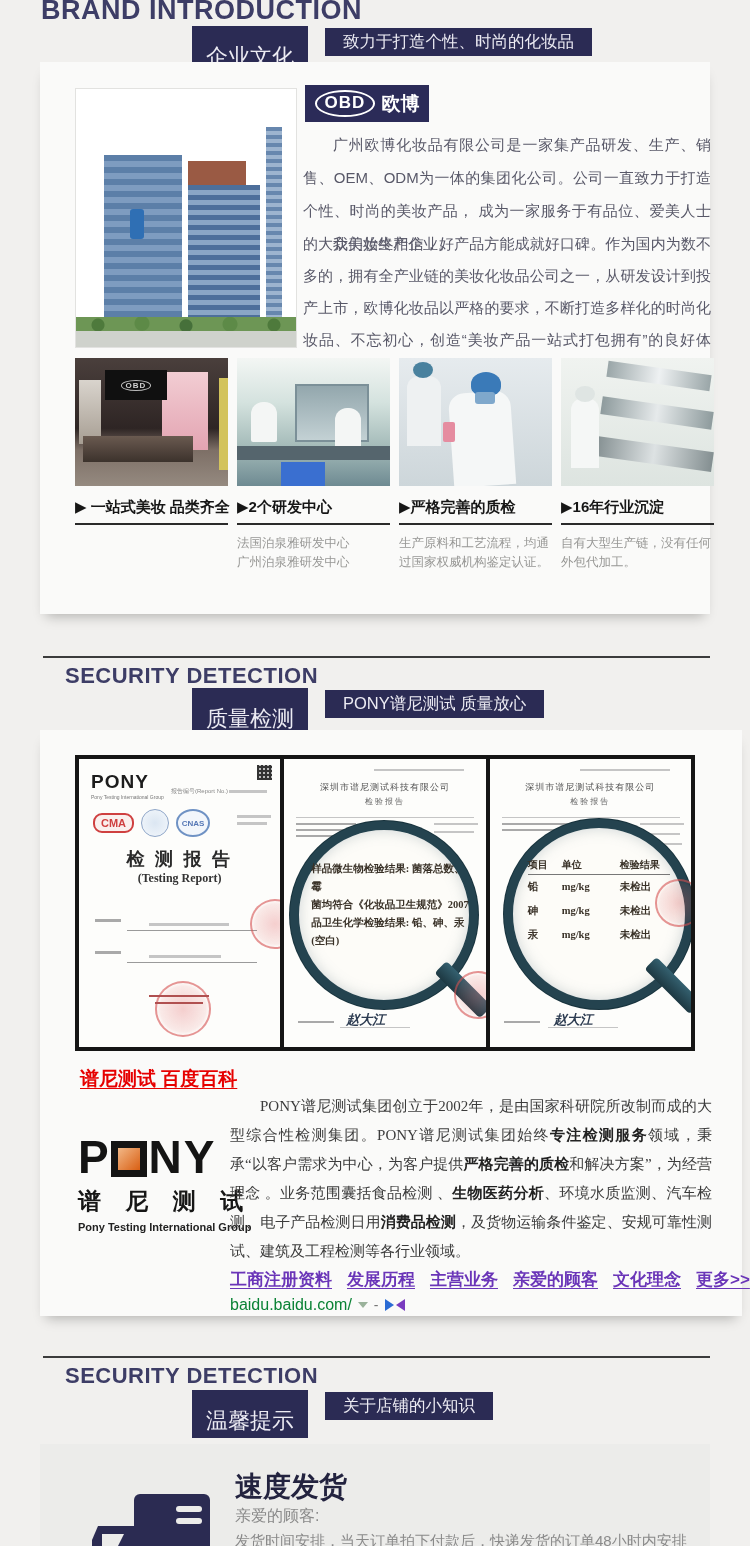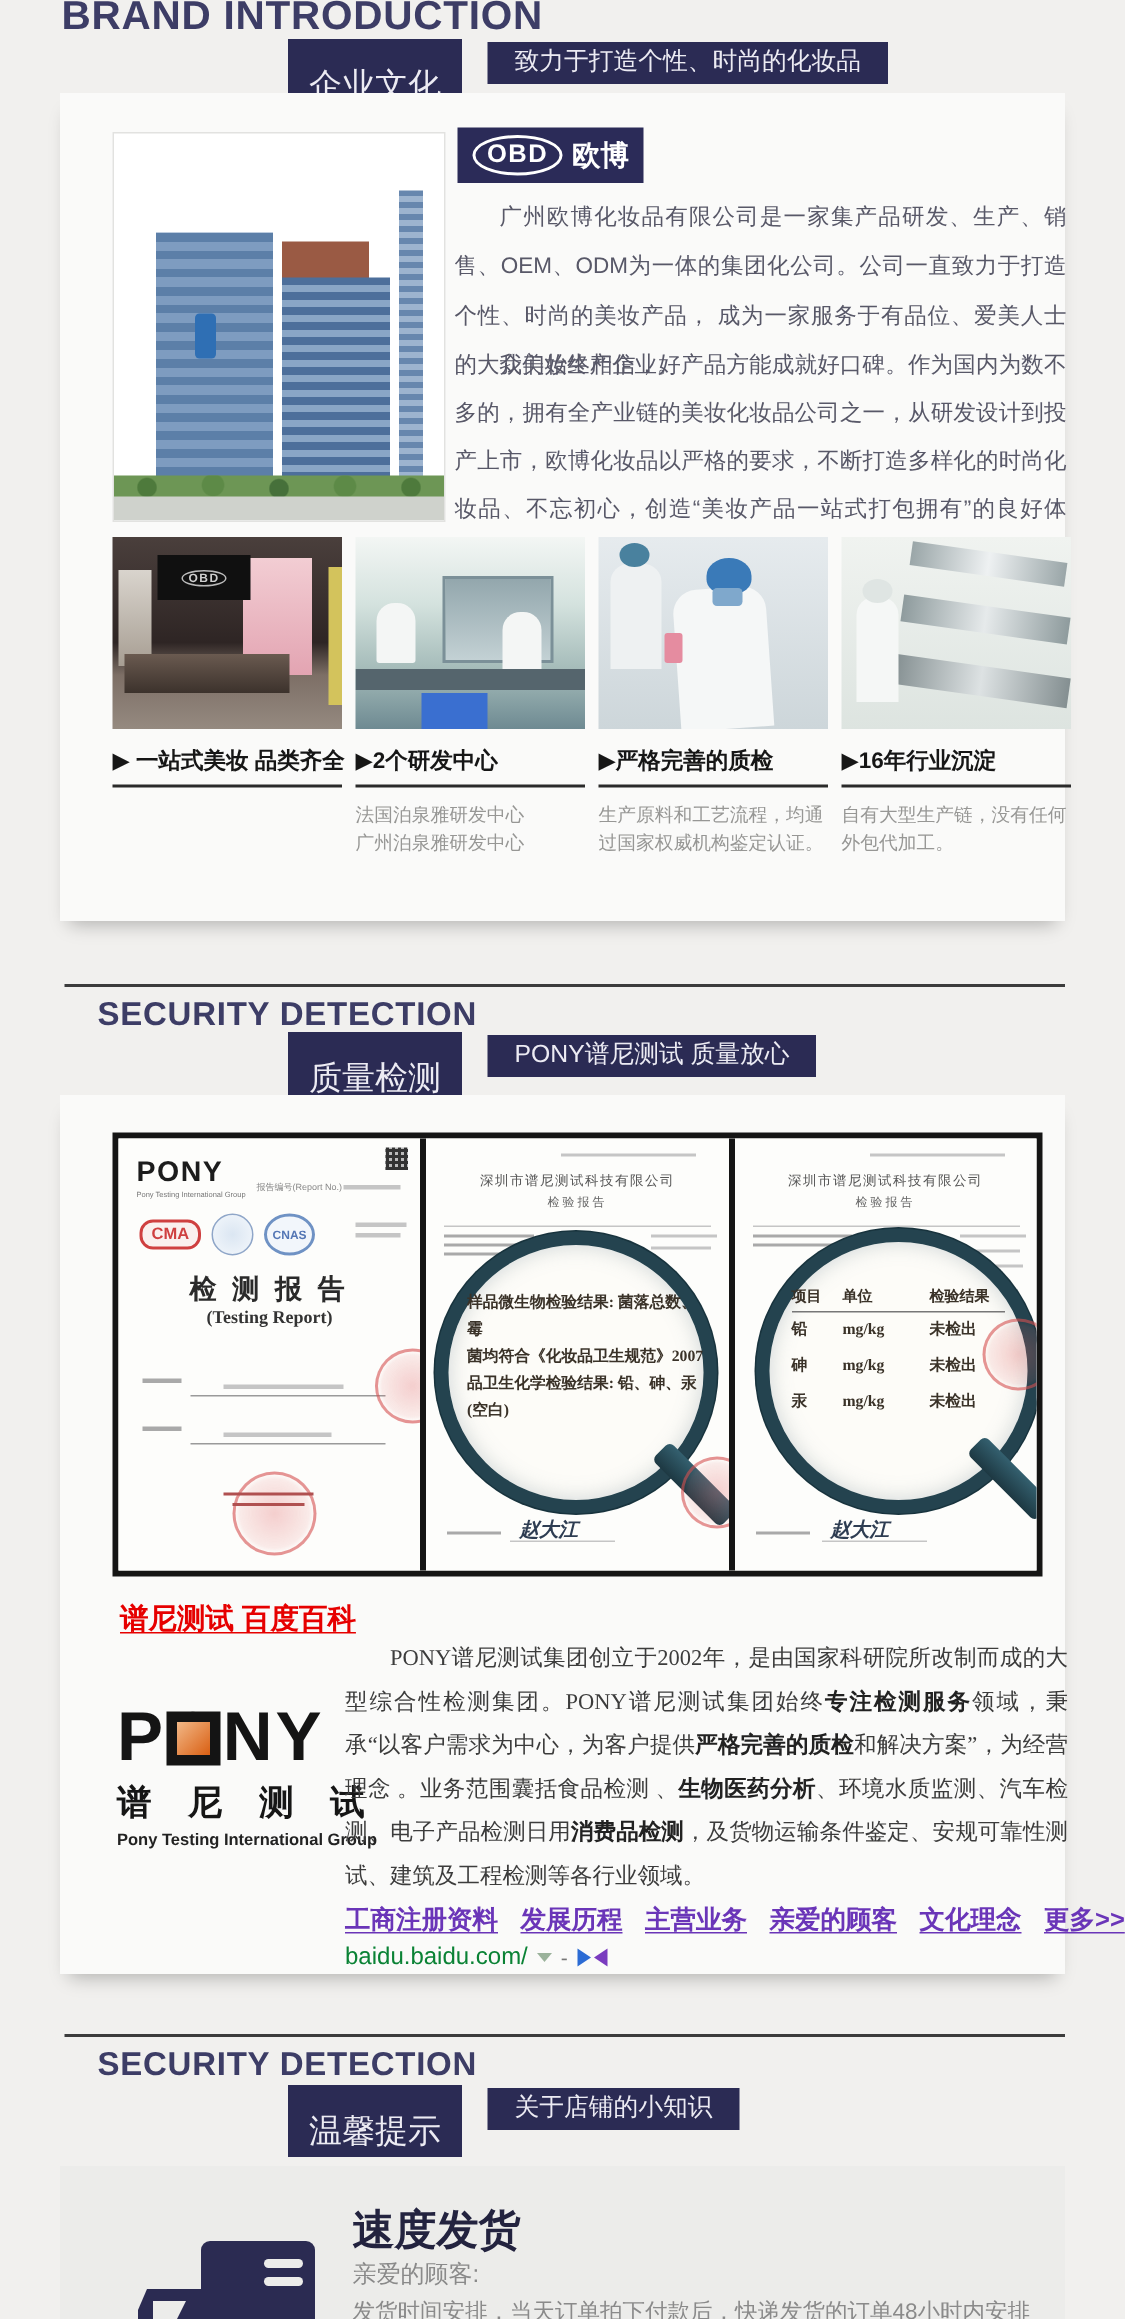--- a/index.html
+++ b/index.html
@@ -212,21 +212,21 @@
       <div class="cap-desc">自有大型生产链，没有任何外包代加工。</div>
     </div>
   </div>
 </div>
 
 <div class="abs divider" style="left:43px;top:656px;width:667px;"></div>
 <div class="abs sec-heading sec-heading-sm" style="left:65px;top:663px;">SECURITY DETECTION</div>
 <div class="abs navy-badge badge-big" style="left:192px;top:688px;">质量检测</div>
 <div class="abs navy-badge badge-banner" style="left:325px;top:690px;">PONY谱尼测试 质量放心</div>
 
-<div class="abs panel" style="left:40px;top:730px;width:670px;height:586px;">
+<div class="abs panel" style="left:40px;top:730px;width:670px;height:586px;padding-left:32px;">
 
   <div class="abs" id="certbox">
 
     <div class="cert">
       <div class="abs" style="left:12px;top:12px;">
         <div class="pony-sm">PONY</div>
         <div class="pony-sm-sub">Pony Testing International Group</div>
       </div>
       <div class="abs tinytext" style="left:92px;top:28px;">报告编号(Report No.)</div>
       <div class="abs gbar light" style="left:150px;top:31px;width:38px;"></div>

